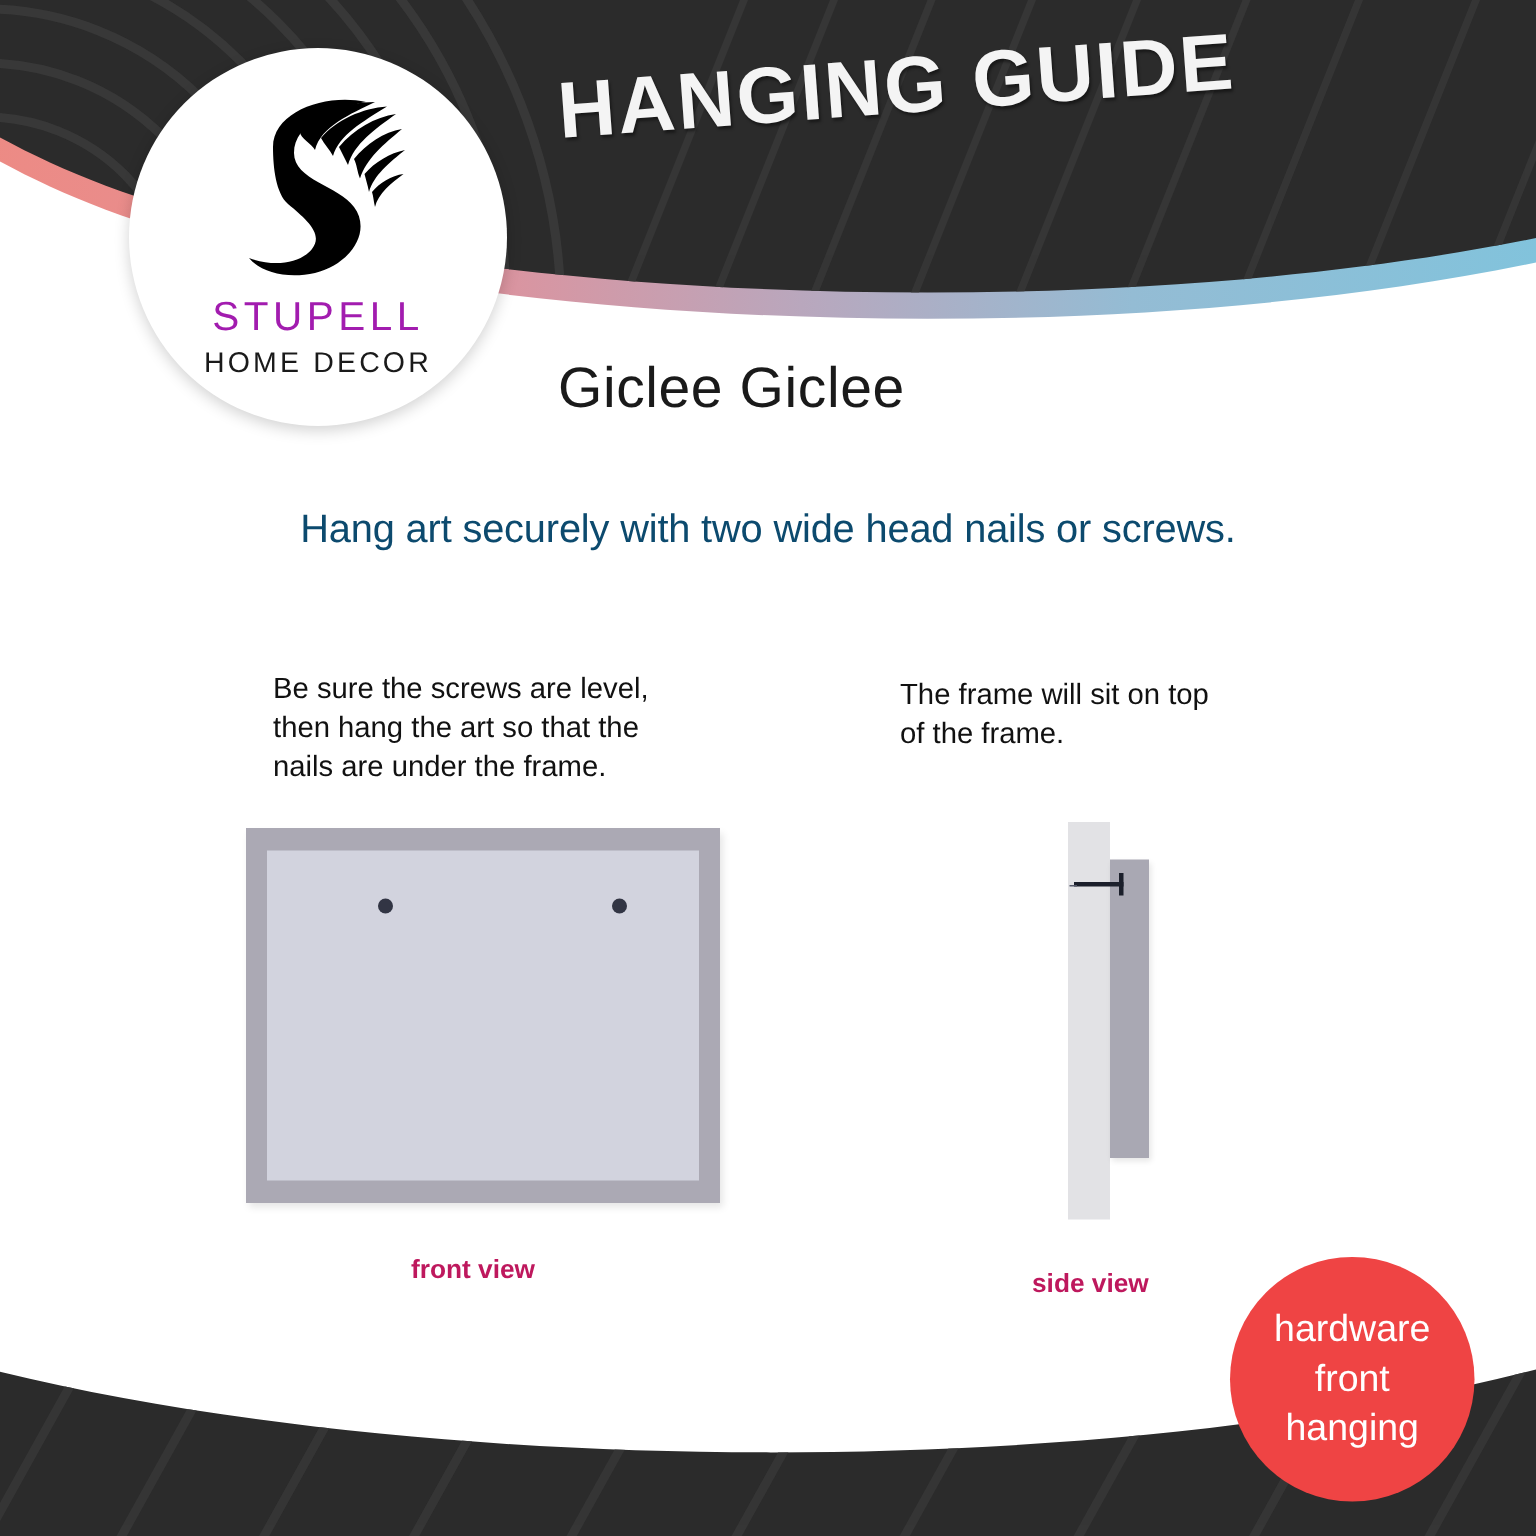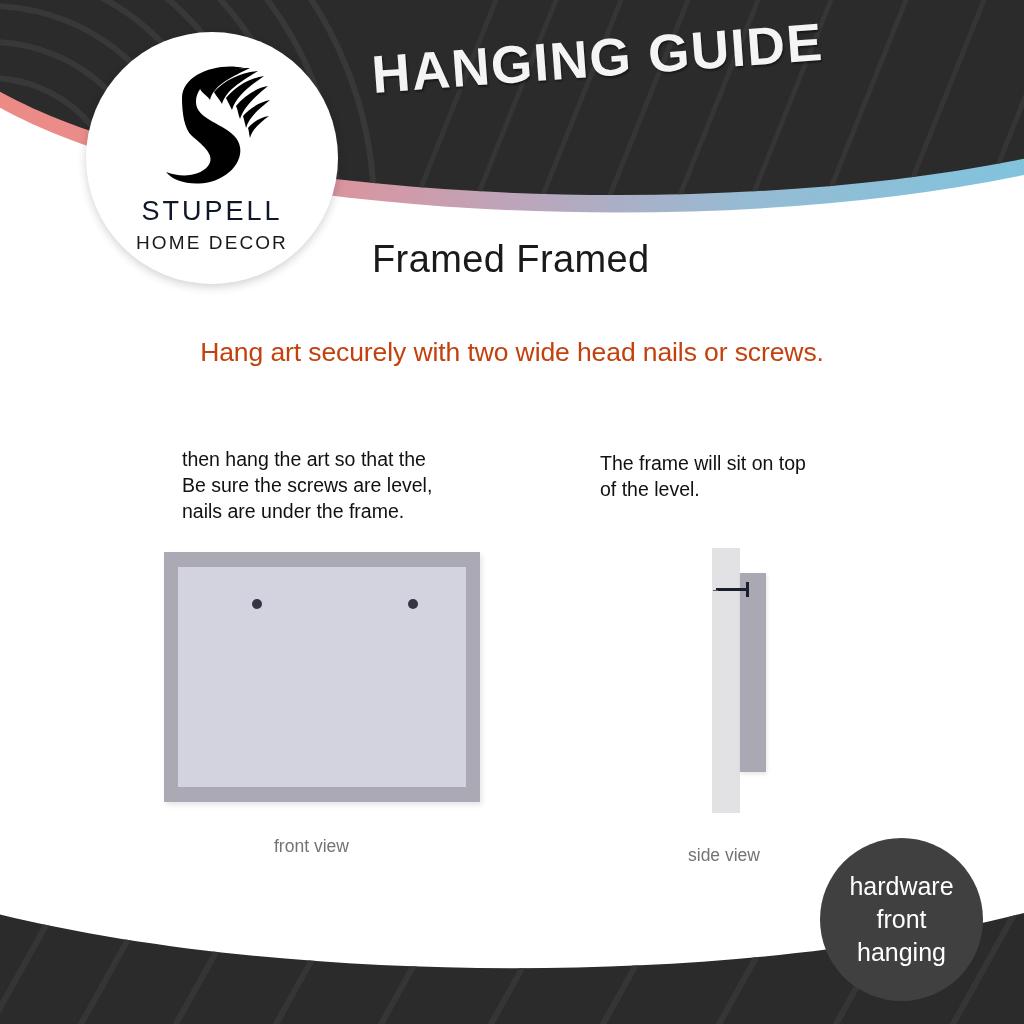--- a/index.html
+++ b/index.html
@@ -44,21 +44,21 @@
     flex-direction: column;
     align-items: center;
     justify-content: flex-start;
     padding-top: 30px;
     box-sizing: border-box;
   }
   #brand-mark { width: 120px; height: 132px; }
   .brand-name {
     font-size: 27px;
     letter-spacing: 3.0px;
-    color: #0f172a;
+    color: #a21caf;
     margin-top: 2px;
     font-weight: 400;
   }
   .brand-sub {
     font-size: 19px;
     letter-spacing: 2.1px;
     color: #1a1a1a;
     margin-top: 5px;
     font-weight: 400;
   }
@@ -88,41 +88,41 @@
     white-space: nowrap;
   }
 
   
   #lead-instruction {
     position: absolute;
     left: 0; top: 337px;
     width: 1024px;
     text-align: center;
     font-size: 26.5px;
-    color: #c2410c;
+    color: #0c4a6e;
     font-weight: 500;
     letter-spacing: -0.1px;
   }
 
   
   .panel-caption {
     position: absolute;
     font-size: 19.5px;
     line-height: 26px;
     color: #111111;
     font-weight: 500;
   }
   #front-caption { left: 182px; top: 446px; width: 300px; text-align: left; }
   #side-caption  { left: 600px; top: 450px; width: 278px; text-align: left; }
 
   .view-label {
     position: absolute;
     font-size: 17.5px;
-    color: #737373;
-    font-weight: 400;
+    color: #be185d;
+    font-weight: 700;
     text-align: center;
   }
   #front-view-label { left: 274px; top: 836px; }
   #side-view-label  { left: 688px; top: 845px; }
 
   
   #front-view {
     position: absolute;
     left: 164px; top: 552px;
     width: 316px; height: 250px;
@@ -177,21 +177,21 @@
     width: 5px; height: 1px;
     background: #55596a;
   }
 
   
   #promo-badge {
     position: absolute;
     left: 820px; top: 838px;
     width: 163px; height: 163px;
     border-radius: 50%;
-    background: #404040;
+    background: #ef4444;
     display: flex;
     flex-direction: column;
     align-items: center;
     justify-content: center;
     color: #ffffff;
     font-size: 25px;
     line-height: 33px;
     font-weight: 400;
     text-align: left;
   }
@@ -290,42 +290,42 @@
       <path fill="#000000" d="M84 44 C92 34, 104 26, 116 24 C104 34, 92 44, 88 57 C86 52, 86 48, 84 44 Z"></path>
       <path fill="#000000" d="M91 54 C98 46, 108 40, 118 38 C108 46, 97 55, 94 66 C93 61, 92 58, 91 54 Z"></path>
       <path fill="#000000" d="M96 66 C101 60, 109 55, 117 54 C109 60, 100 67, 98 76 C97 72, 97 69, 96 66 Z"></path>
     </svg>
     <div class="brand-name">STUPELL</div>
     <div class="brand-sub">HOME DECOR</div>
   </div>
 
   <div id="guide-title">HANGING GUIDE</div>
 
-  <div id="product-type">Framed Framed</div>
+  <div id="product-type">Giclee Giclee</div>
 
   <div id="lead-instruction">Hang art securely with two wide head nails or screws.</div>
 
   <div id="front-caption" class="panel-caption">
+    <div>Be sure the screws are level,</div>
     <div>then hang the art so that the</div>
-    <div>Be sure the screws are level,</div>
     <div>nails are under the frame.</div>
   </div>
 
   <div id="front-view">
     <div id="front-view-inner">
       <div id="screw-left" class="screw-dot"></div>
       <div id="screw-right" class="screw-dot"></div>
     </div>
   </div>
 
   <div id="front-view-label" class="view-label">front view</div>
 
   <div id="side-caption" class="panel-caption">
     <div>The frame will sit on top</div>
-    <div>of the level.</div>
+    <div>of the frame.</div>
   </div>
 
   <div id="side-wall"></div>
   <div id="side-frame"></div>
   <div id="side-nail-shaft"></div>
   <div id="side-nail-head"></div>
   <div id="side-nail-tip"></div>
 
   <div id="side-view-label" class="view-label">side view</div>
 

